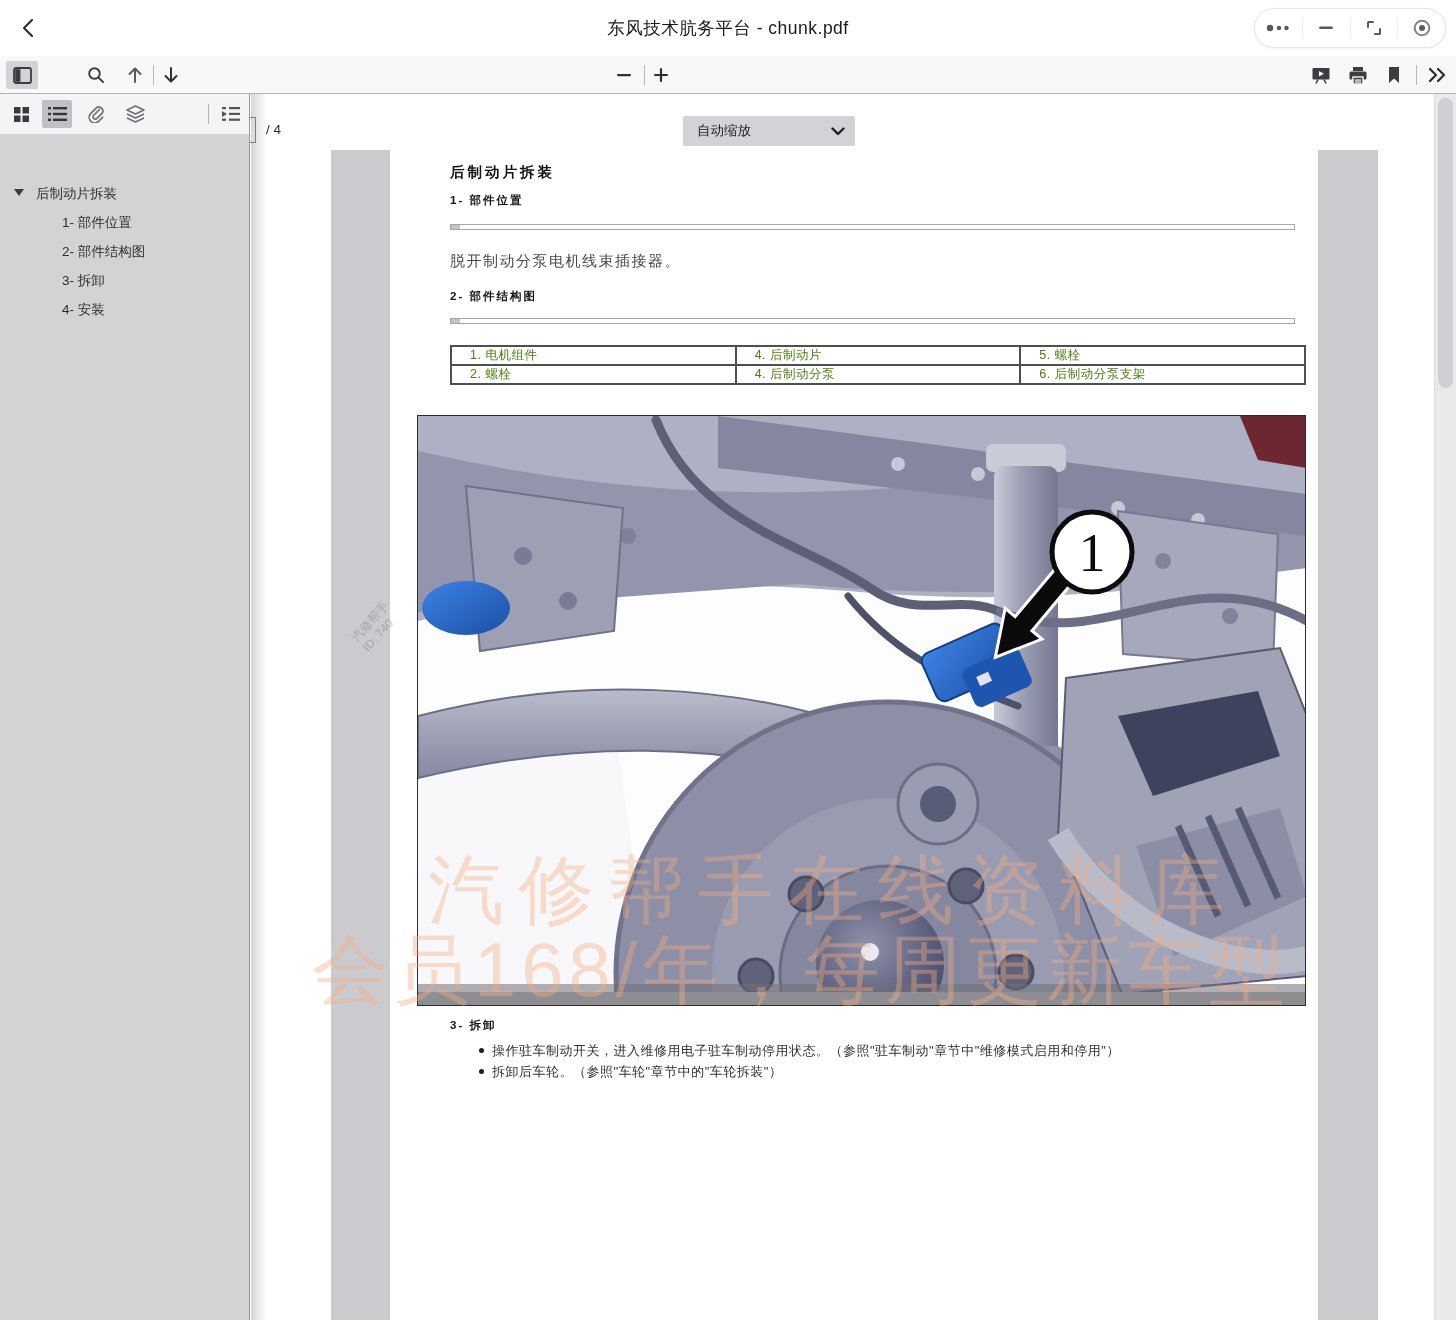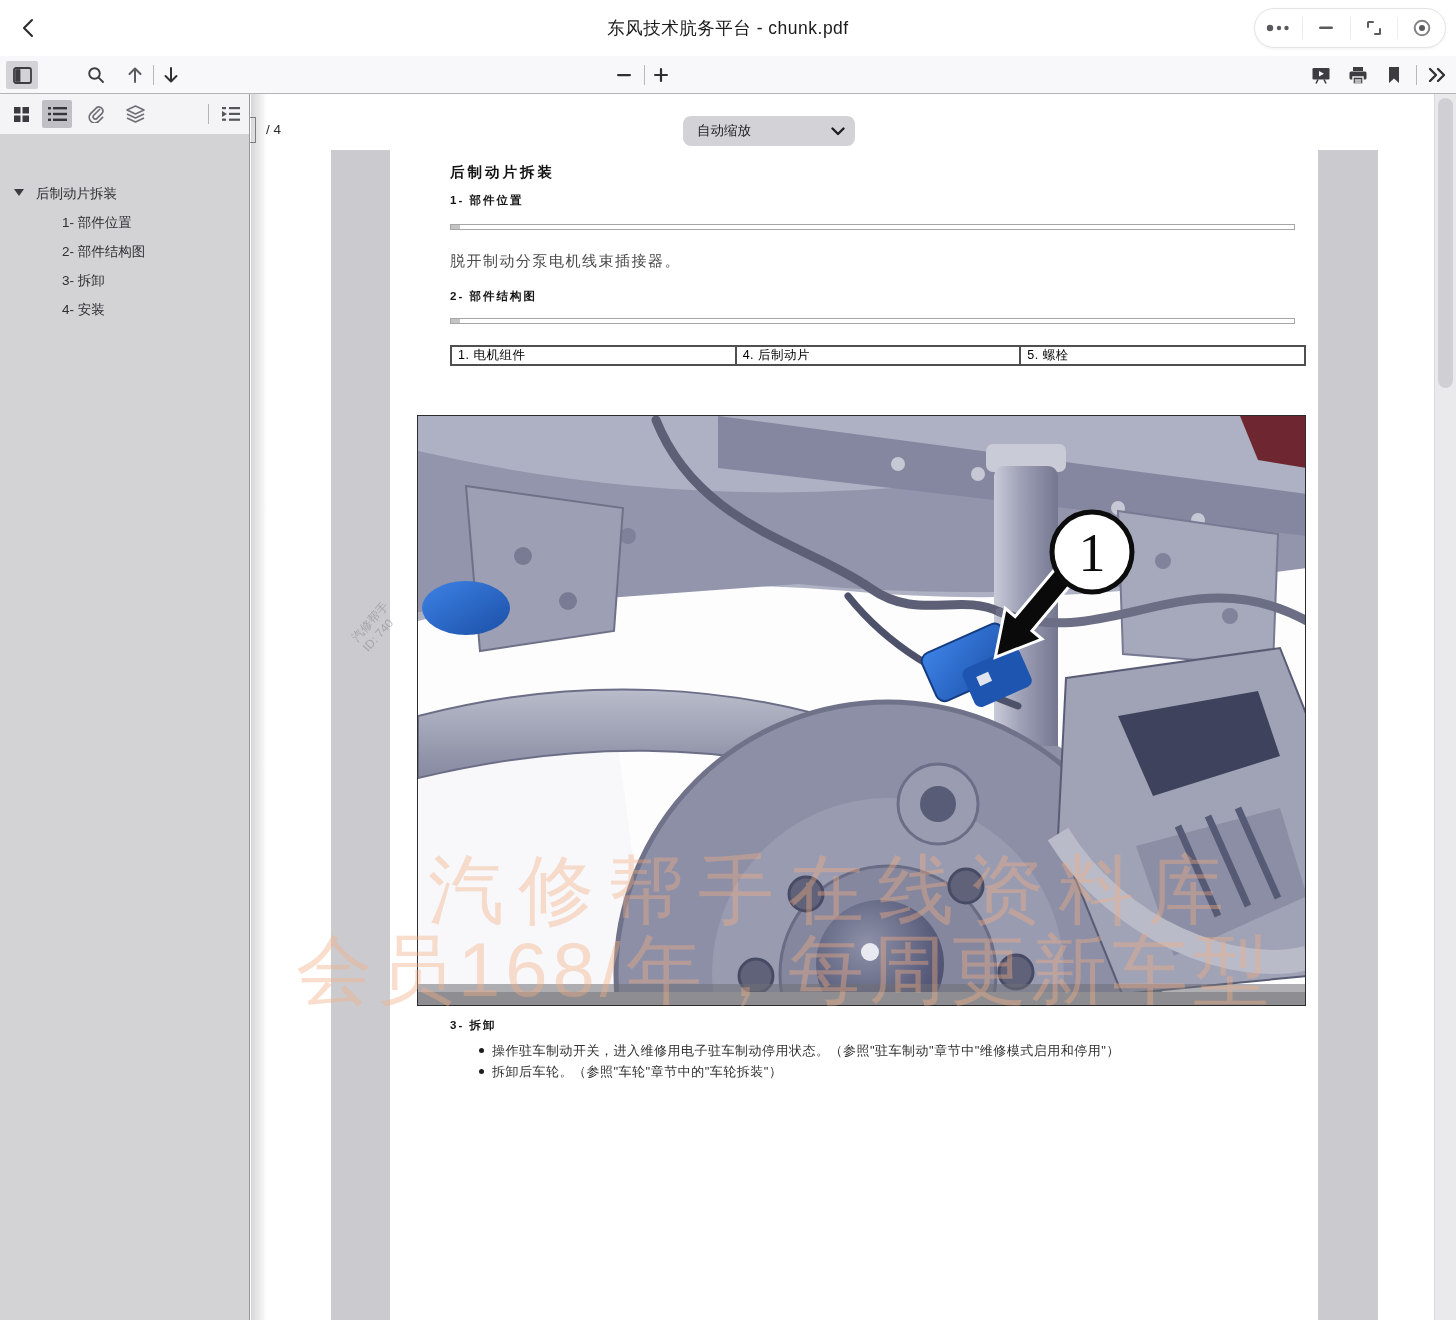--- a/index.html
+++ b/index.html
@@ -14,21 +14,21 @@
   .win-pill .cell { flex:1; height:100%; display:flex; align-items:center; justify-content:center; cursor:pointer; }
   .win-pill .sep { width:1px; height:22px; background:#ececee; }
 
   
   .toolbar { position:absolute; left:0; top:56px; width:1456px; height:38px; background:#f8f8fa; border-bottom:1px solid #b4b4b8; }
   .tbtn { position:absolute; top:5px; width:30px; height:28px; display:flex; align-items:center; justify-content:center; border-radius:2px; cursor:pointer; }
   .tbtn.active { background:#d3d3d7; }
   .tdiv { position:absolute; top:9px; width:1px; height:20px; background:#b9b9bd; }
   .page-input { position:absolute; left:196px; top:61px; width:60px; height:26px; border:1px solid #8d8d97; background:#fff; font-size:13px; text-align:right; padding-right:7px; color:#111; font-family:inherit; }
   .page-total { position:absolute; left:266px; top:61px; height:26px; line-height:26px; font-size:13.5px; color:#2c2c31; }
-  .scale-select { position:absolute; left:683px; top:60px; width:172px; height:30px; background:#d3d3d7; border-radius:8px; display:flex; align-items:center; cursor:pointer; }
+  .scale-select { position:absolute; left:683px; top:60px; width:172px; height:30px; background:#d3d3d7; border-radius:2px; display:flex; align-items:center; cursor:pointer; }
   .scale-select .lbl { font-size:13.5px; color:#1f1f24; padding-left:14px; flex:1; }
   .scale-select svg { margin-right:10px; }
 
   
   .sidebar { position:absolute; left:0; top:94px; width:250px; height:1226px; background:#d3d3d6; border-right:1px solid #97979c; }
   .sidebar-tools { position:absolute; left:0; top:0; width:100%; height:40px; background:#f4f4f6; }
   .sbtn { position:absolute; top:6px; width:30px; height:28px; display:flex; align-items:center; justify-content:center; border-radius:2px; cursor:pointer; }
   .sbtn.active { background:#bfbfc5; }
   .sdiv { position:absolute; top:10px; width:1px; height:20px; background:#b3b3b8; }
   .outline { position:absolute; left:0; top:40px; width:100%; }
@@ -42,21 +42,21 @@
   .scrollbar { position:absolute; right:0; top:94px; width:22px; height:1226px; background:#eaeaed; border-left:1px solid #dadade; }
   .scroll-thumb { position:absolute; left:3px; top:4px; width:15px; height:290px; background:#cfcfd4; border-radius:8px; }
 
   
   .doc-h1 { position:absolute; left:450px; top:163px; font-size:14.5px; font-weight:bold; color:#141414; letter-spacing:3px; }
   .doc-h2 { position:absolute; left:450px; font-size:11.5px; font-weight:bold; color:#141414; letter-spacing:2px; }
   .rule { position:absolute; left:450px; width:845px; height:6px; background:#fff; border:1px solid #a6a6a6; }
   .rule::before { content:""; position:absolute; left:0; top:0; width:9px; height:100%; background:#c4c4c4; }
   .doc-p { position:absolute; left:450px; top:252px; font-size:15px; color:#4a4a4a; letter-spacing:1.5px; }
   table.parts { position:absolute; left:450px; top:345px; width:856px; border-collapse:collapse; table-layout:fixed; }
-  table.parts td { border:2px solid #4f4f4f; height:16px; font-size:12.5px; color:#000000; padding-left:6px; letter-spacing:.5px; }
+  table.parts td { border:2px solid #4f4f4f; height:16px; font-size:12.5px; color:#4d7c0f; padding-left:18px; letter-spacing:.5px; }
   .figure { position:absolute; left:417px; top:415px; width:889px; height:591px; border:1px solid #2c2c2c; background:#eef0f4; overflow:hidden; }
   .bullets { position:absolute; left:479px; top:1040px; width:790px; list-style:none; }
   .bullets li { position:relative; padding-left:13px; font-size:13px; line-height:21.3px; color:#303030; letter-spacing:.5px; }
   .bullets li::before { content:""; position:absolute; left:0; top:8px; width:5px; height:5px; border-radius:50%; background:#1d1d1d; }
 
   
   .wm { position:absolute; color:rgba(243,172,130,.40); font-size:76px; white-space:nowrap; pointer-events:none; z-index:6; font-weight:400; }
   .wm-side { position:absolute; left:352px; top:612px; color:rgba(120,120,126,.45); font-size:12px; transform:rotate(-48deg); line-height:15px; pointer-events:none; z-index:6; }
 
   svg { display:block; }
@@ -245,20 +245,25 @@
 <div class="doc-p">脱开制动分泵电机线束插接器。</div>
 <div class="doc-h2" style="top:289px;">2- 部件结构图</div>
 <div class="rule" style="top:318px;"></div>
 
 <table class="parts">
   <tbody>
       <tr>
     <td>1. 电机组件</td>
     <td>4. 后制动片</td>
     <td>5. 螺栓</td>
+  </tr>
+  <tr>
+    <td>2. 螺栓</td>
+    <td>4. 后制动分泵</td>
+    <td>6. 后制动分泵支架</td>
   </tr>
 </tbody>
   </table>
 
 <div class="figure">
   <svg width="889" height="591" viewBox="0 0 889 591">
     <defs>
       <linearGradient id="gShock" x1="0" y1="0" x2="1" y2="0">
         <stop offset="0" stop-color="#c9cbd8"></stop>
           <stop offset=".45" stop-color="#9b9eb4"></stop>
@@ -352,21 +357,21 @@
   </svg>
 </div>
 
 <div class="doc-h2" style="top:1018px;">3- 拆卸</div>
 <ul class="bullets">
   <li><span>操作驻车制动开关，进入维修用电子驻车制动停用状态。（参照"驻车制动"章节中"维修模式启用和停用"）</span></li>
   <li><span>拆卸后车轮。（参照"车轮"章节中的"车轮拆装"）</span></li>
 </ul>
 
 <div class="wm" style="left:428px; top:840px; letter-spacing:14px;">汽修帮手在线资料库</div>
-<div class="wm" style="left:296px; top:920px; letter-spacing:5px;">会员168/年，每周更新车型</div>
+<div class="wm" style="left:312px; top:920px; letter-spacing:5px;">会员168/年，每周更新车型</div>
 <div class="wm-side">
   <div>汽修帮手</div>
   <div>ID: 740</div>
 </div>
 
 <div class="scrollbar">
   <div class="scroll-thumb"></div>
 </div>
 
 </body></html>

